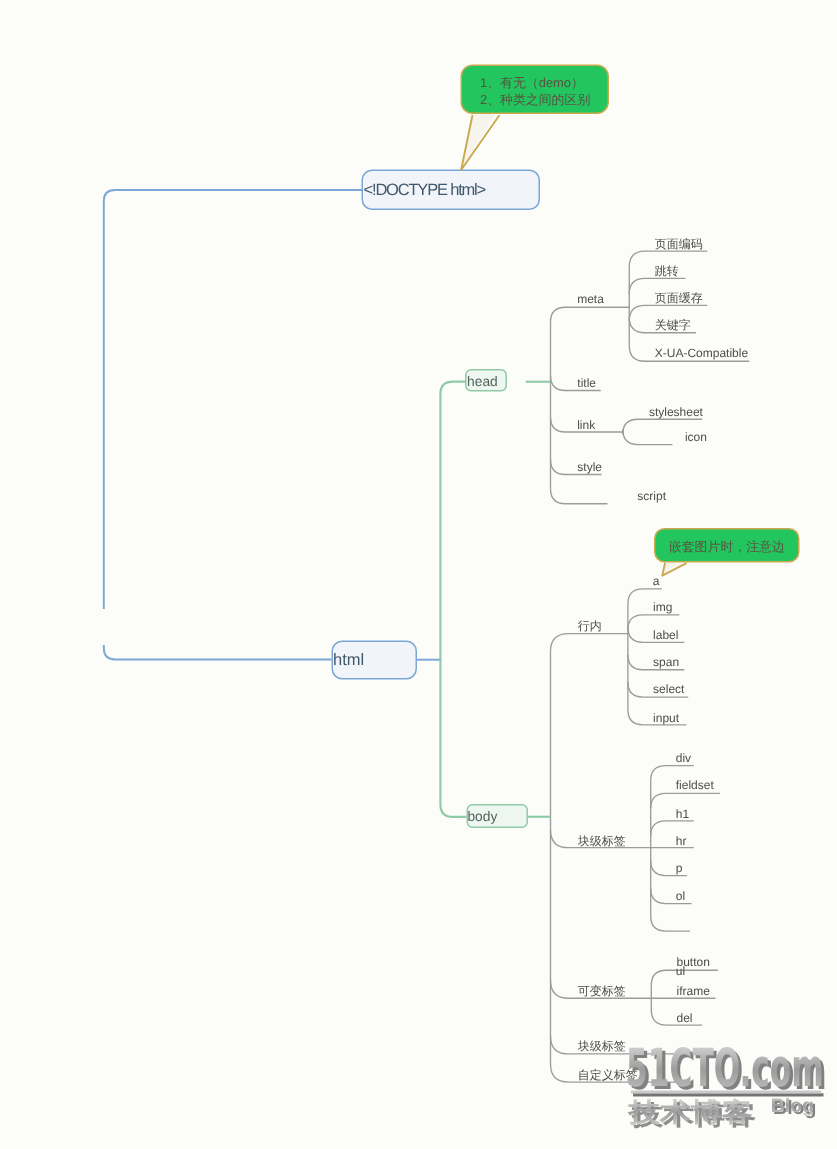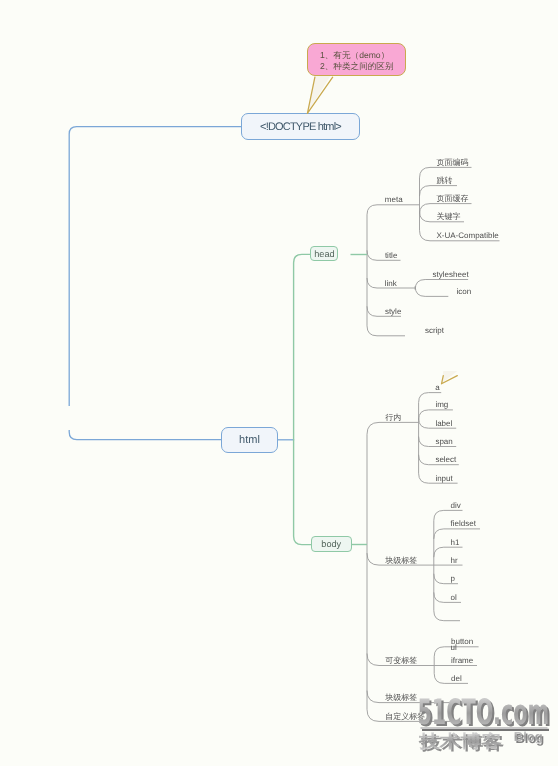--- a/index.html
+++ b/index.html
@@ -8,21 +8,21 @@
     width:558px;height:766px;background:#fcfdf8;
     font-family:"Liberation Sans",sans-serif;overflow:hidden;position:relative;
     -webkit-font-smoothing:antialiased;text-rendering:geometricPrecision;
   }
   #stage{position:absolute;left:0;top:0;width:558px;height:766px;}
   svg.layer{position:absolute;left:0;top:0;width:558px;height:766px;}
 
   
   .node{
     position:absolute;box-sizing:border-box;
-    display:flex;align-items:center;justify-content:center;
+    display:flex;align-items:center;justify-content:flex-start;
     white-space:nowrap;
   }
   .node.root{
     border:1.8px solid #dd7384;background:#fdf3f3;color:#96323f;
     border-radius:7px;font-size:12px;
   }
   .node.blue{
     border:1.5px solid #7ba7d7;background:#f1f5fa;color:#41596b;
     border-radius:7px;font-size:11px;
   }
@@ -34,21 +34,21 @@
   
   .leaf{
     position:absolute;white-space:nowrap;color:#4d4d4d;
     font-size:8px;line-height:9px;
   }
   .leaf.cn{font-size:8px;letter-spacing:0;}
 
   
   .callout{
     position:absolute;box-sizing:border-box;
-    border:1.4px solid #c9a94e;background:#f9a8d4;border-radius:8px;
+    border:1.4px solid #c9a94e;background:#22c55e;border-radius:8px;
     color:#5a5240;font-size:10.5px;line-height:15px;
   }
   .callout .ln{white-space:nowrap;letter-spacing:0px;}
 
   #wm{position:absolute;left:414px;top:694px;width:148px;height:76px;}
 </style>
 </head>
 <body>
 
 <div id="stage">
@@ -128,20 +128,23 @@
   <path d="M314.9,77.2 L307.4,113.3 L332.7,77.2" fill="none" stroke="#c9a94e" stroke-width="1.25" stroke-linejoin="round" stroke-linecap="round"></path>
   <path d="M443.3,371 L441.5,383.6 L457.3,371 Z" fill="#f6f4ec"></path>
   <path d="M443.3,375.6 L441.5,383.8 L457.3,375.6" fill="none" stroke="#c9a94e" stroke-width="1.25" stroke-linejoin="round" stroke-linecap="round"></path>
 </svg>
 
 <div class="callout" style="left:307.3px;top:42.9px;width:98.3px;height:33.6px;padding:6.5px 0 0 11.7px;font-size:8.6px;line-height:11px;">
   <div class="ln">1、有无（demo）</div>
   <div class="ln">2、种类之间的区别</div>
 </div>
 
+<div class="callout" style="left:435.7px;top:351.8px;width:97px;height:23.1px;padding:0 0 0 9.2px;font-size:8.6px;line-height:23px;border-radius:7px;">
+  <div class="ln">嵌套图片时，注意边</div>
+</div>
 
 <div class="leaf" style="left:384.8px;top:195.3px;"><span>meta</span></div>
 <div class="leaf" style="left:384.9px;top:250.8px;"><span>title</span></div>
 <div class="leaf" style="left:384.8px;top:278.5px;"><span>link</span></div>
 <div class="leaf" style="left:384.9px;top:306.8px;"><span>style</span></div>
 <div class="leaf" style="left:384.9px;top:326.3px;margin-left:40px;"><span>script</span></div>
 <div class="leaf cn" style="left:436.5px;top:157.9px;"><span>页面编码</span></div>
 <div class="leaf cn" style="left:436.5px;top:176.1px;"><span>跳转</span></div>
 <div class="leaf cn" style="left:436.5px;top:194.1px;"><span>页面缓存</span></div>
 <div class="leaf cn" style="left:436.5px;top:212.3px;"><span>关键字</span></div>

